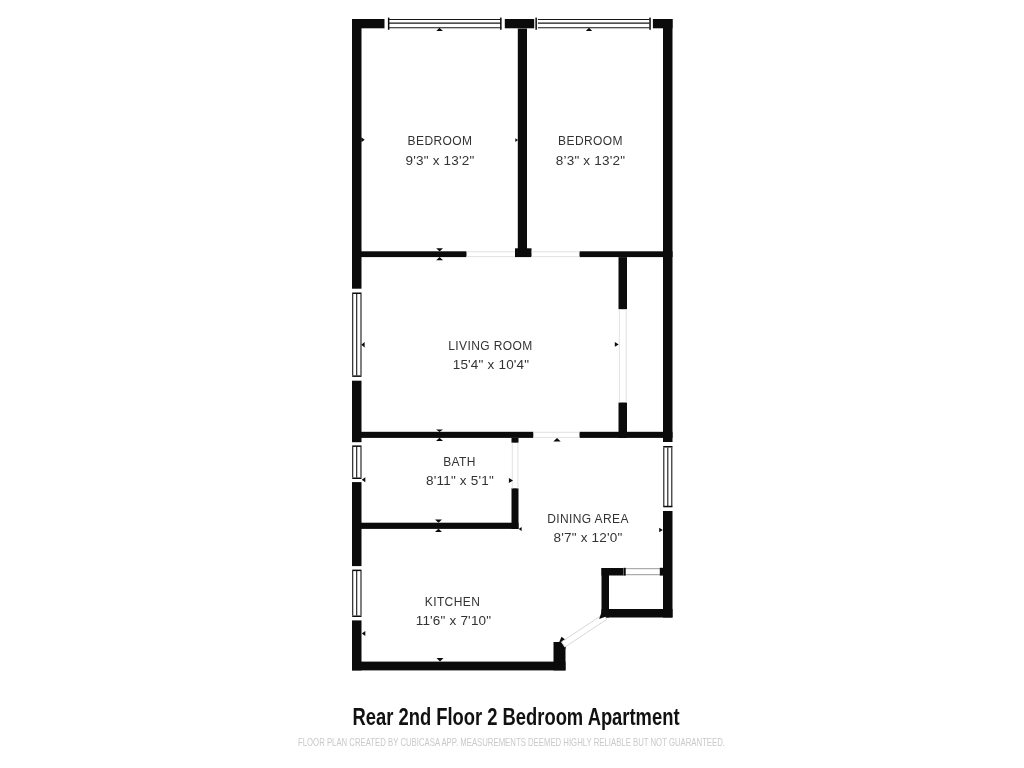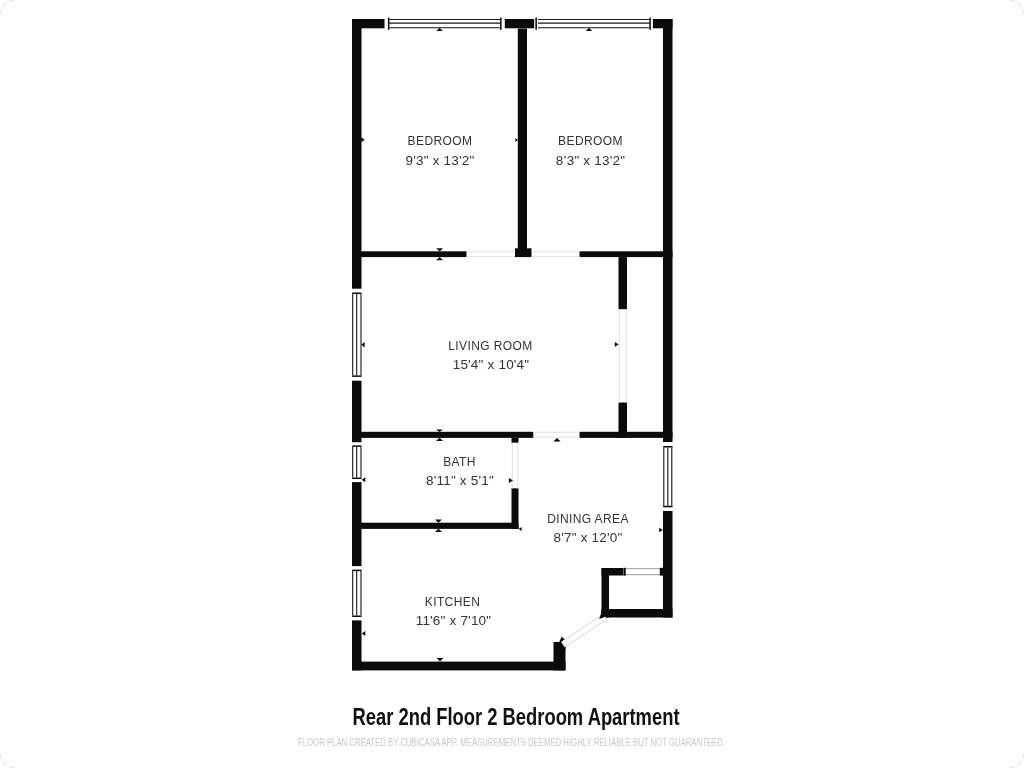--- a/index.html
+++ b/index.html
@@ -1,16 +1,16 @@
 <!DOCTYPE html>
 <html><head>
 <meta charset="utf-8">
 <style>
   html,body{margin:0;padding:0;background:#ffffff;}
-  .page{width:1024px;height:768px;position:relative;background:#737373;overflow:hidden;border-radius:15px;}
+  .page{width:1024px;height:768px;position:relative;background:#737373;overflow:hidden;}
   svg{display:block;}
   text{font-family:"Liberation Sans", sans-serif;fill:#333;}
   .rname{font-size:12px;letter-spacing:0.4px;}
   .rdim{font-size:13.5px;letter-spacing:0.2px;}
 </style>
 </head>
 <body>
 <div class="page">
 <svg width="1024" height="768" viewBox="0 0 1024 768">
 

